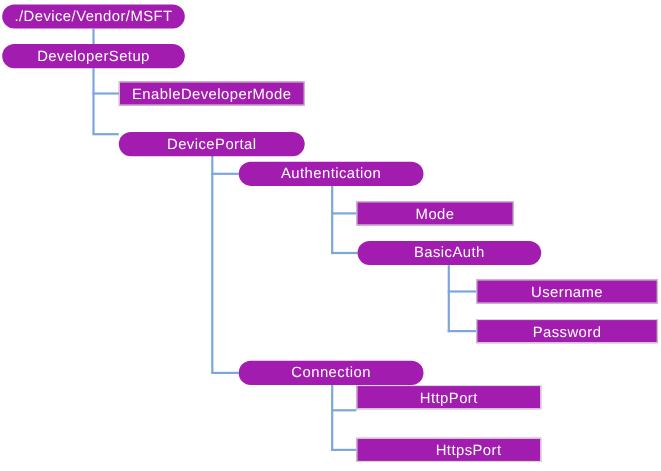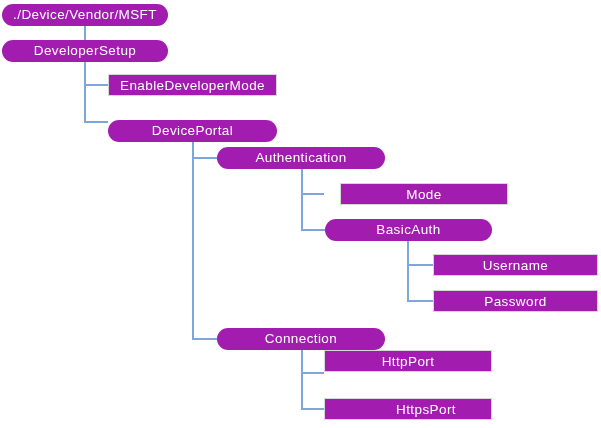--- a/index.html
+++ b/index.html
@@ -35,21 +35,21 @@
   }
   .v { width: 2px; }
   .h { height: 2px; }
 
   
   .n-root        { left: 2px;   top: 4px;   width: 166px; }
   .n-devsetup    { left: 2px;   top: 40px;  width: 166px; }
   .n-enabledev   { left: 108px; top: 74px;  width: 169px; }
   .n-devportal   { left: 108px; top: 96px; width: 169px; margin-top: 24px; }
   .n-auth        { left: 217px; top: 147px; width: 168px; }
-  .n-mode        { left: 324px; top: 183px; width: 168px; margin-left: 16px; }
+  .n-mode        { left: 324px; top: 183px; width: 143px; }
   .n-basicauth   { left: 325px; top: 219px; width: 167px; }
   .n-username    { left: 433px; top: 254px; width: 165px; }
   .n-password    { left: 433px; top: 290px; width: 165px; }
   .n-connection  { left: 217px; top: 328px; width: 168px; }
   .n-httpport    { left: 324px; top: 350px; width: 168px; }
   .n-httpsport   { left: 324px; top: 398px; width: 168px; padding-left: 36px; }
 
   
   .v-root-devsetup   { left: 84px;  top: 26px;  height: 14px; }
   .v-devsetup-trunk  { left: 84px;  top: 62px;  height: 60px; }

